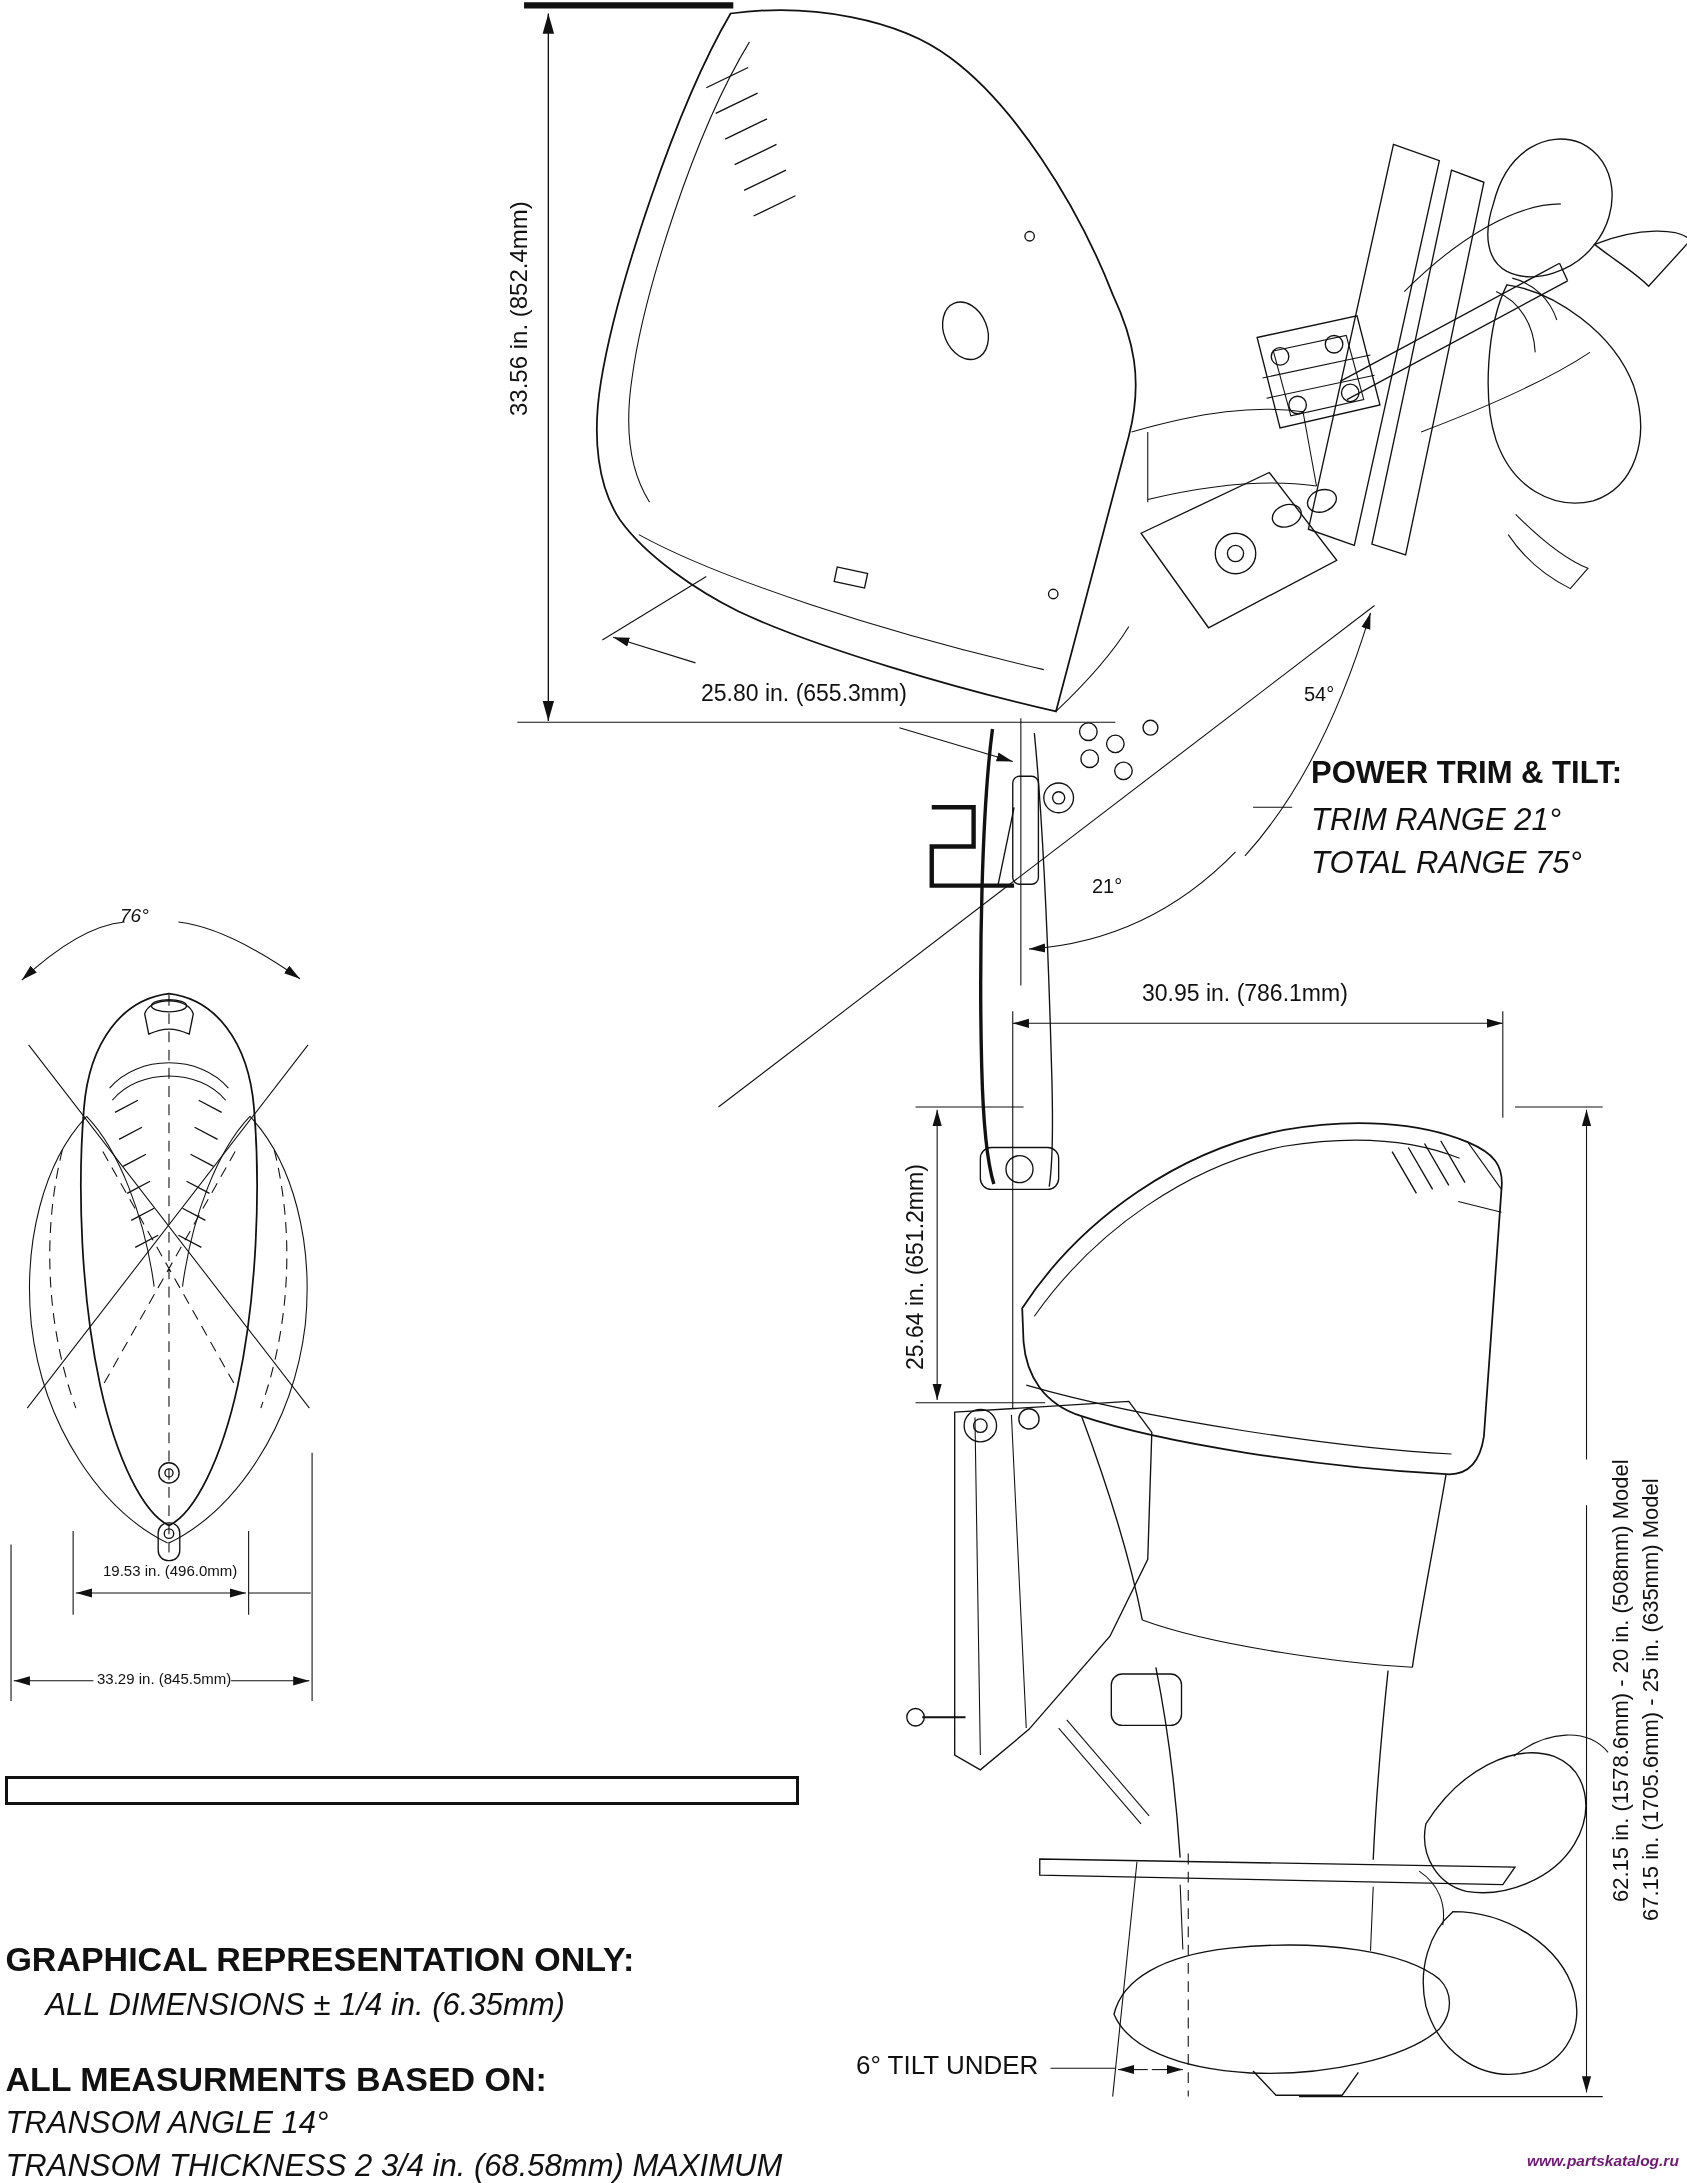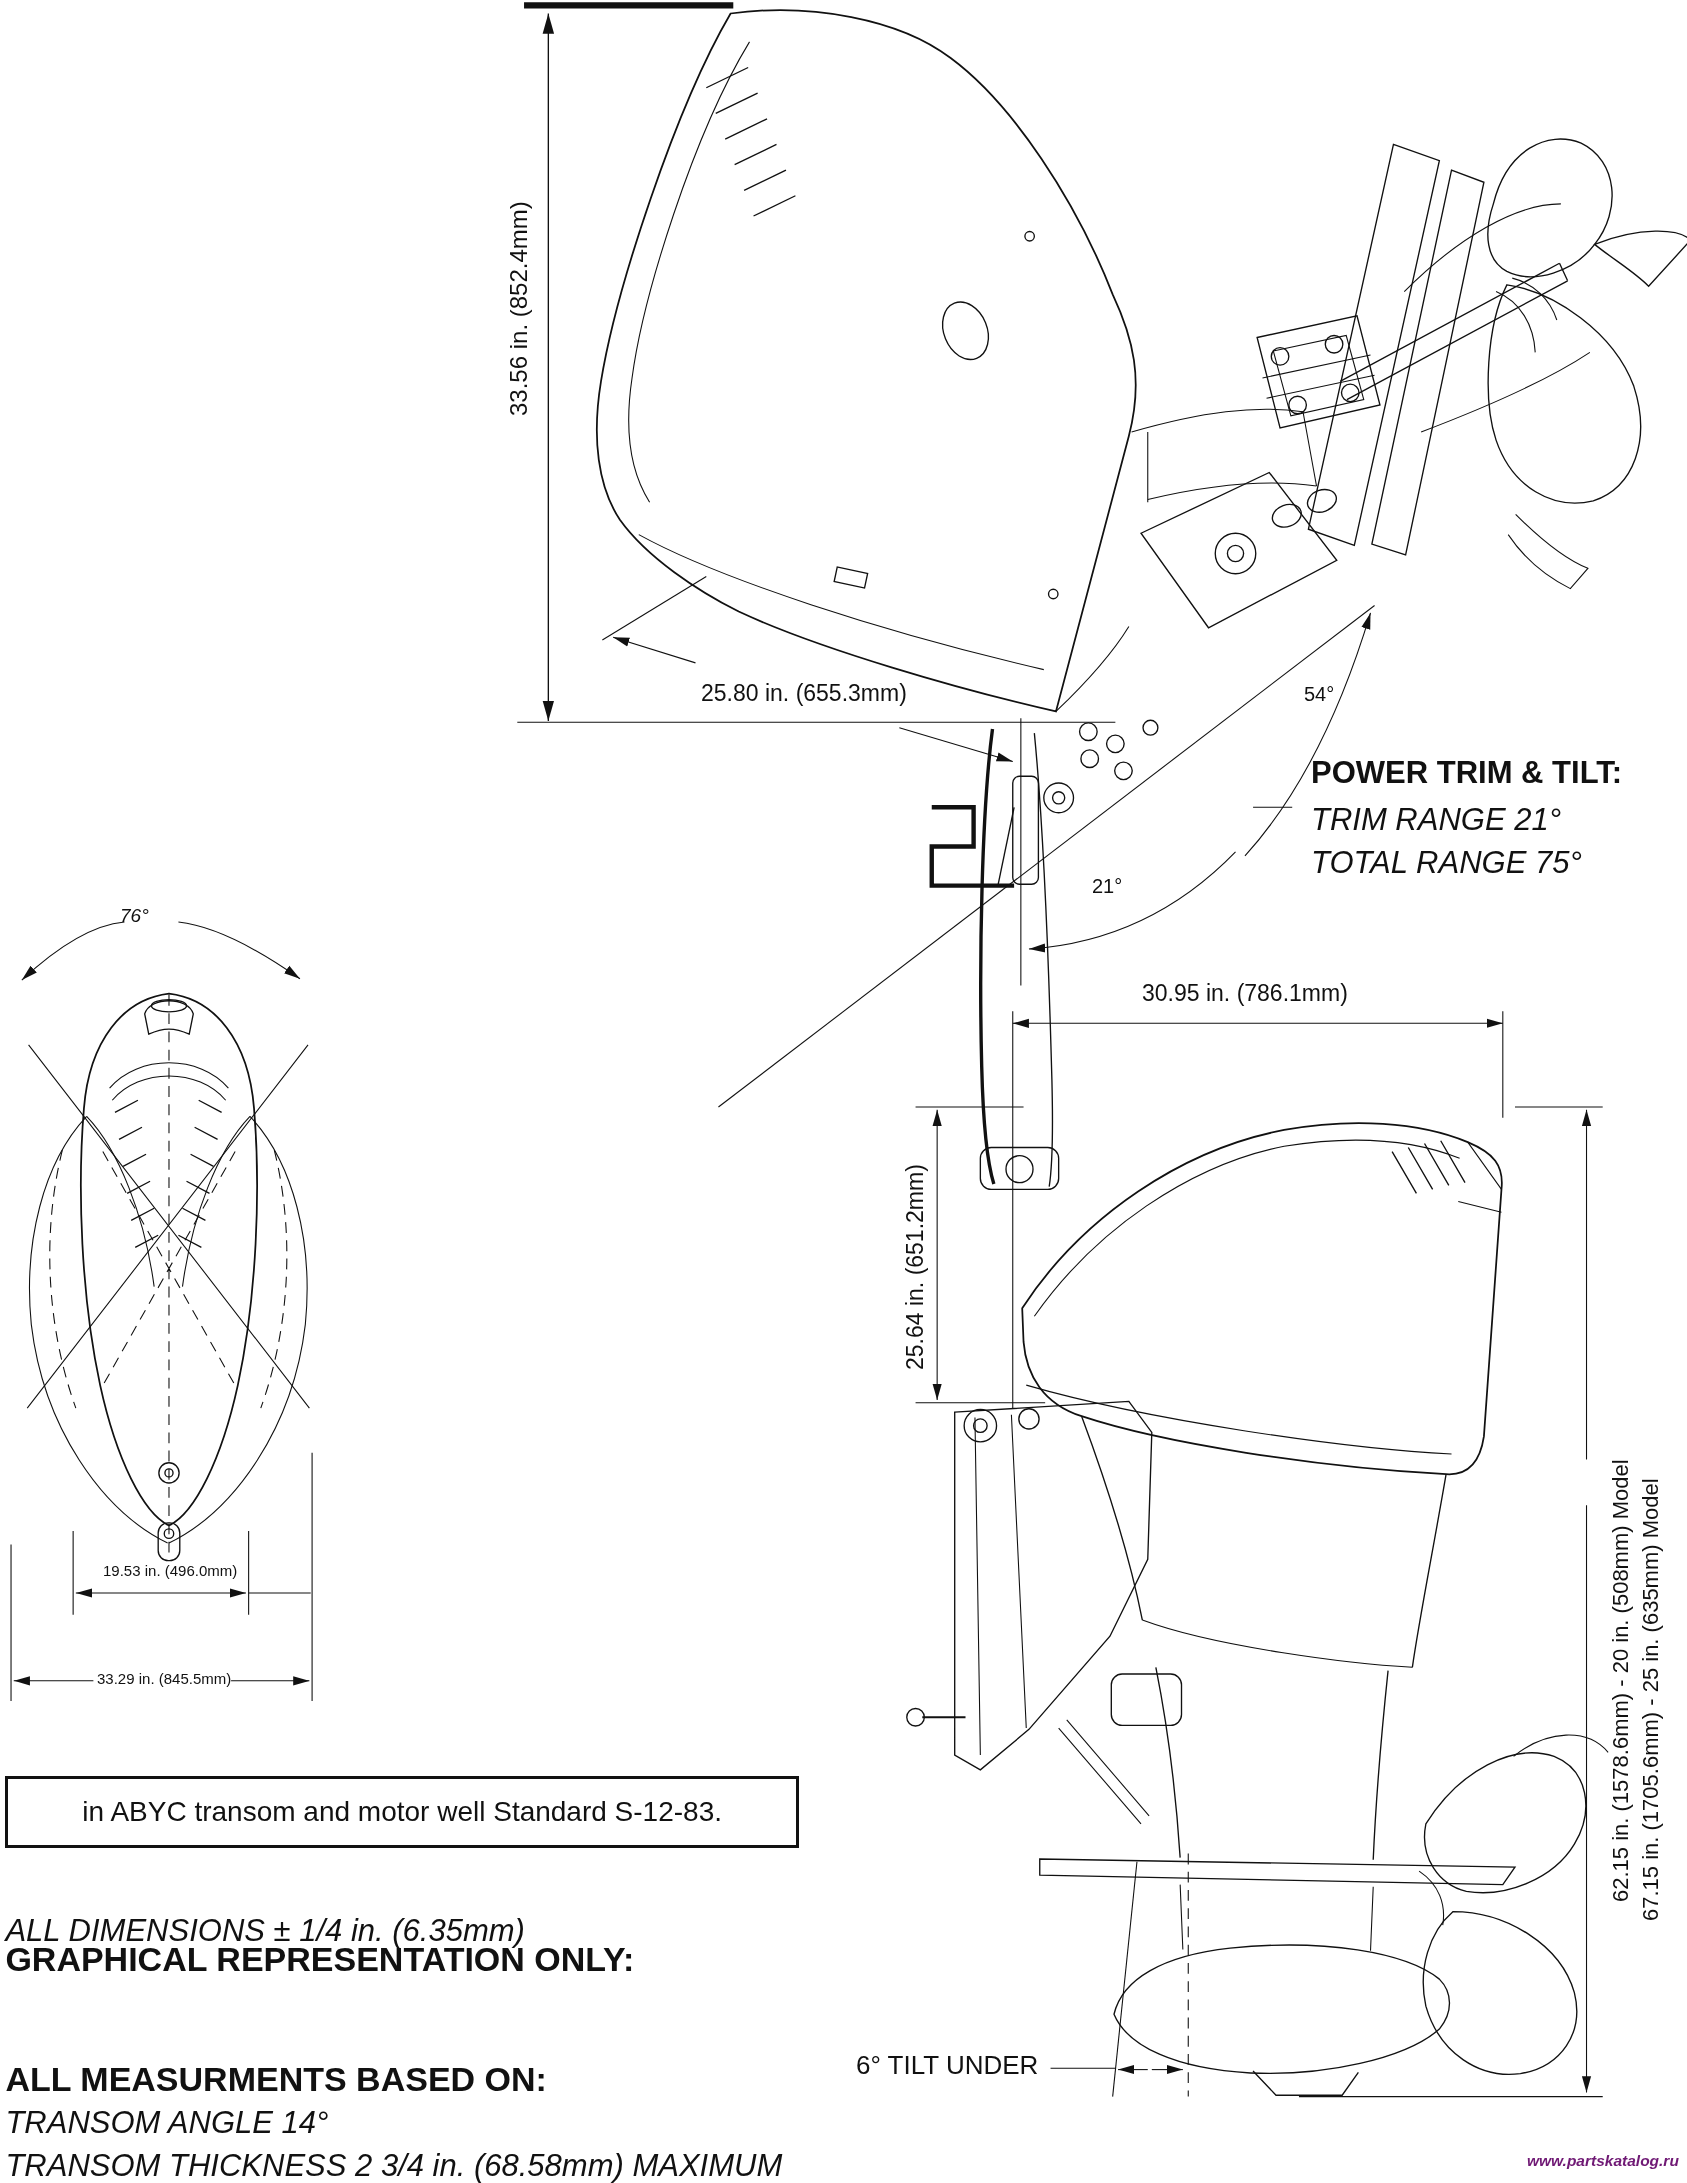--- a/index.html
+++ b/index.html
@@ -229,25 +229,24 @@
   <div class="lbl" style="left:1142px;top:980px;">30.95 in. (786.1mm)</div>
 
   <div class="lbl rot" style="left:902px;top:1370px;">25.64 in. (651.2mm)</div>
 
   <div class="lbl rot" style="left:1608px;top:1902px;font-size:22px;">62.15 in. (1578.6mm) - 20 in. (508mm) Model</div>
   <div class="lbl rot" style="left:1638px;top:1921px;font-size:22px;">67.15 in. (1705.6mm) - 25 in. (635mm) Model</div>
 
   <div class="lbl" style="left:856px;top:2050px;font-size:26px;">6° TILT UNDER</div>
 
   <div class="notebox">
-    <div>in ABYC transom and motor well Standard S-12-83.</div>
   </div>
 
   <div class="stmt stmt-b" style="top:1940px;">GRAPHICAL REPRESENTATION ONLY:</div>
-  <div class="stmt stmt-i" style="top:1913px;">ALL DIMENSIONS ± 1/4 in. (6.35mm)</div>
+  <div class="stmt stmt-i" style="top:1987px;margin-left:40px;">ALL DIMENSIONS ± 1/4 in. (6.35mm)</div>
   <div class="stmt stmt-b" style="top:2060px;">ALL MEASURMENTS BASED ON:</div>
   <div class="stmt stmt-i" style="top:2105px;">TRANSOM ANGLE 14°</div>
   <div class="stmt stmt-i" style="top:2148px;">TRANSOM THICKNESS 2 3/4 in. (68.58mm) MAXIMUM</div>
 
   <div class="watermark" style="color:#701a75;">www.partskatalog.ru</div>
 
 </div>
 
 
 </body></html>

